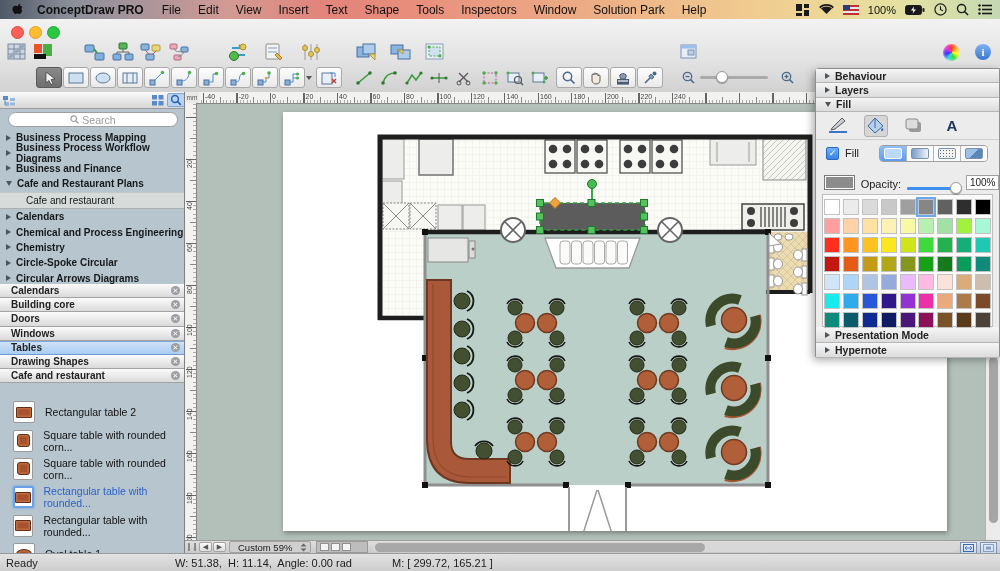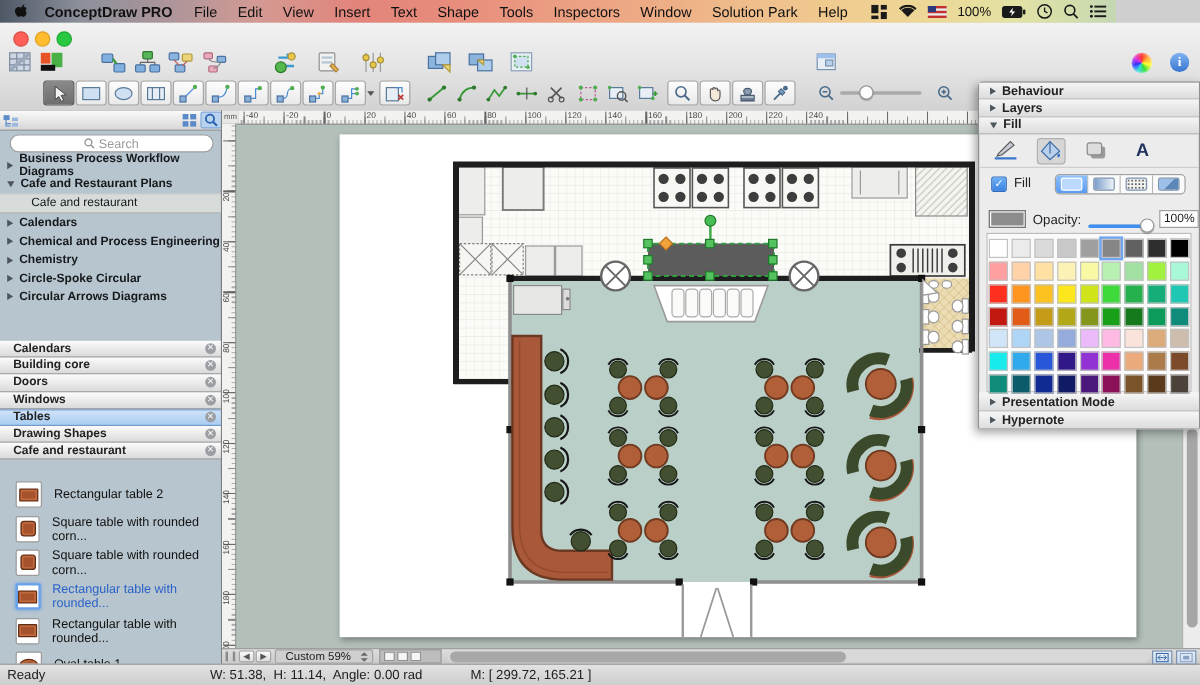--- a/index.html
+++ b/index.html
@@ -1,20 +1,20 @@
 <!DOCTYPE html>
 <html><head>
 <meta charset="utf-8">
 <style>
   html,body{margin:0;padding:0;}
   body{font-family:"Liberation Sans","DejaVu Sans",sans-serif;-webkit-font-smoothing:antialiased;}
   .screen{position:relative;width:1000px;height:571px;overflow:hidden;background:#cfcfcf;font-size:11px;color:#1a1a1a;}
 
   
-  .menubar{position:absolute;left:0;top:0;width:930px;height:19px;display:flex;align-items:center;
+  .menubar{position:absolute;left:0;top:0;width:1000px;height:19px;display:flex;align-items:center;
     background:linear-gradient(90deg,#4e5866 0%,#8b8f9a 7%,#a8949b 14%,#d39a93 23%,#e2847b 32%,#e88d7c 41%,#eb9e82 50%,#edab85 58%,#efbd8b 67%,#f0cd90 76%,#ecd998 84%,#e2e2a4 91%,#cfdcae 97%,#c4d7b3 100%);
     font-size:12px;color:#111;}
   .menubar .apple{margin:0 12px 0 12px;display:flex;align-items:center;}
   .menubar .appname{font-weight:bold;margin-right:18px;}
   .menu-item{margin-right:17px;white-space:nowrap;}
   .menu-status{margin-left:auto;display:flex;align-items:center;gap:9px;padding-right:8px;}
   .menu-status .batt-label{font-size:11px;}
   .mi-svg{display:block;}
 
   
@@ -809,21 +809,29 @@
     <div class="sb-search">
       <svg width="9" height="9">
           <circle cx="3.7" cy="3.7" r="2.8" fill="none" stroke="#9a9a9a" stroke-width="1.2"></circle>
           <line x1="5.8" y1="5.8" x2="8.4" y2="8.4" stroke="#9a9a9a" stroke-width="1.3"></line>
         </svg>
       <span>Search</span>
     </div>
     <div class="cat-list" id="cat-list">
         <div class="cat-row">
           <span class="tri-r"></span>
+          <span>Business Process Mapping</span>
+        </div>
+        <div class="cat-row">
+          <span class="tri-r"></span>
           <span>Business Process Workflow Diagrams</span>
+        </div>
+        <div class="cat-row">
+          <span class="tri-r"></span>
+          <span>Business and Finance</span>
         </div>
         <div class="cat-row">
           <span class="tri-d"></span>
           <span>Cafe and Restaurant Plans</span>
         </div>
         <div class="cat-row child selected">
           <span>Cafe and restaurant</span>
         </div>
         <div class="cat-row">
           <span class="tri-r"></span>

